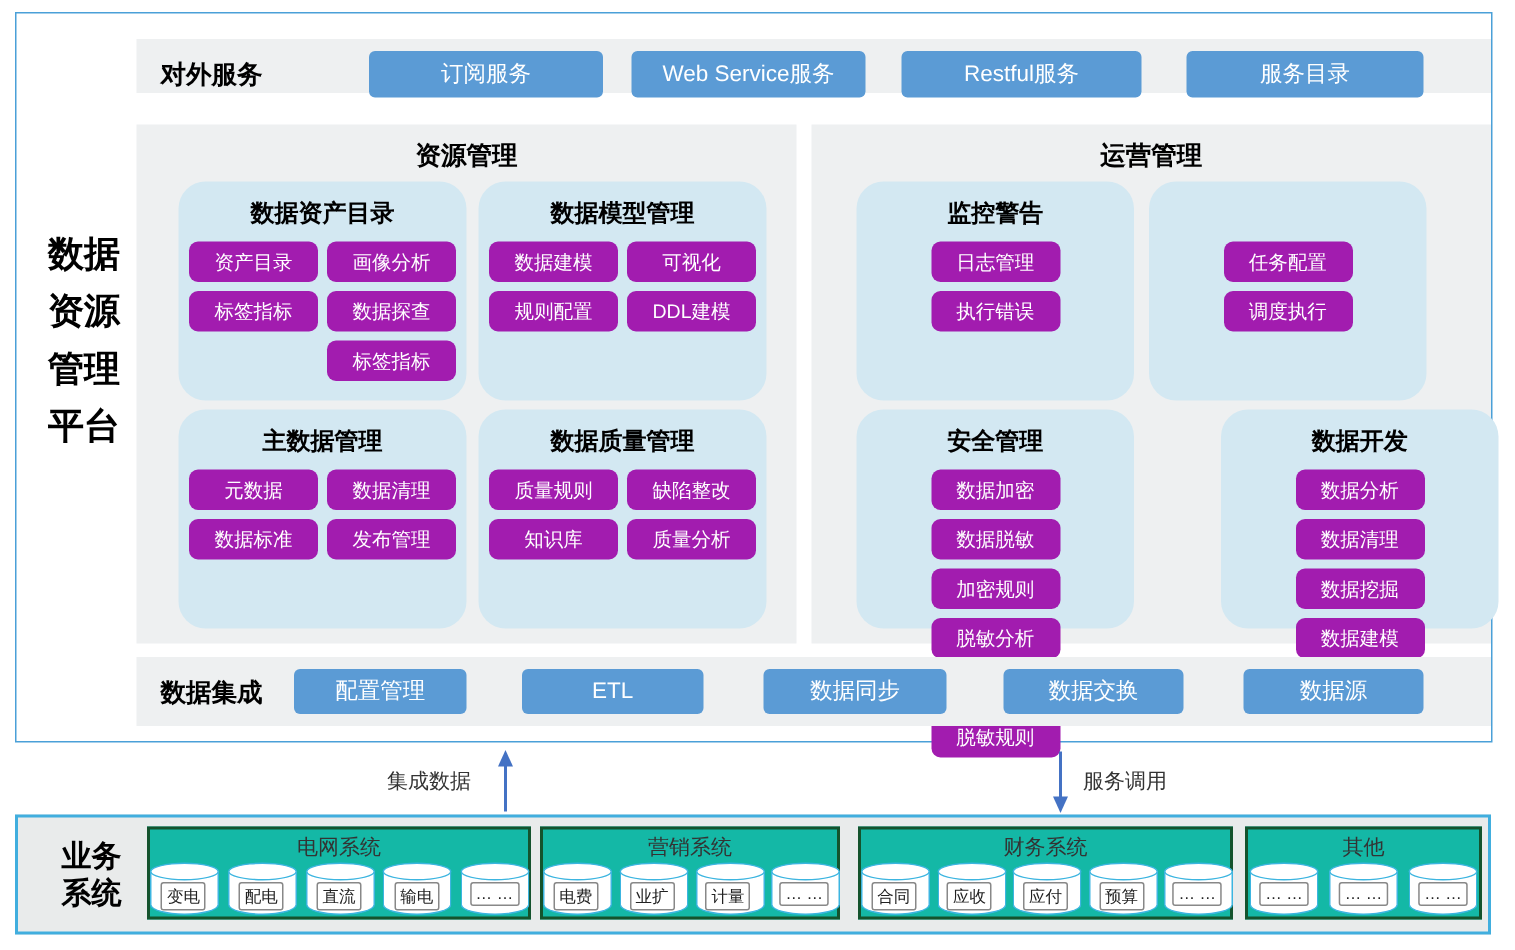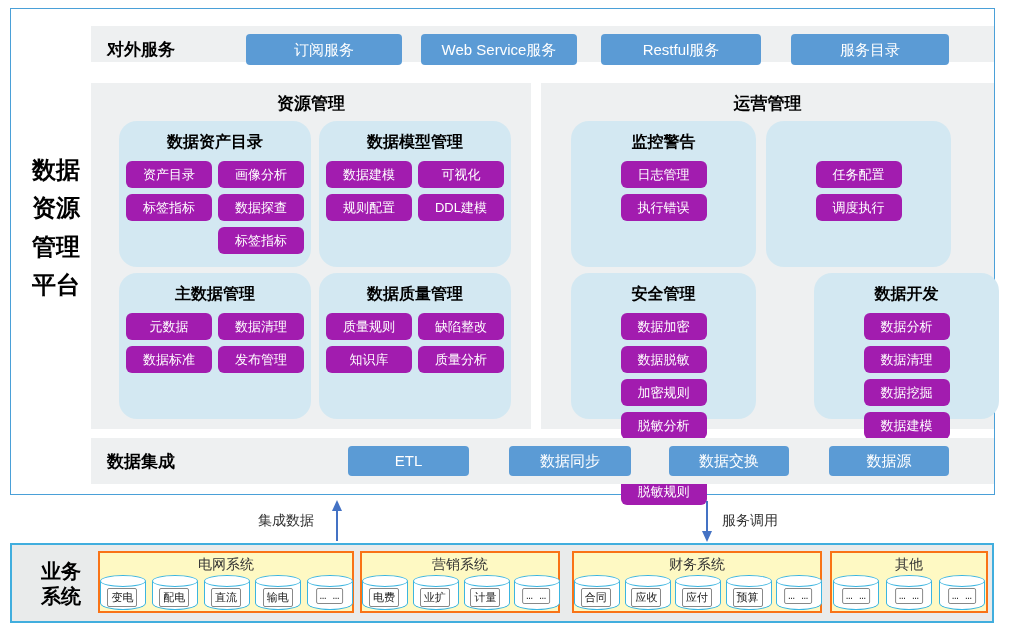--- a/index.html
+++ b/index.html
@@ -36,22 +36,22 @@
   .int-btn{position:absolute;top:8px;height:30px;line-height:30px;border-radius:4px;
     background:#5b9bd5;color:#fff;font-size:15px;text-align:center;}
   
   .arrow-wrap{position:absolute;top:500px;}
   .arrow-label{position:absolute;top:512px;font-size:14px;color:#333;}
   
   .biz{position:absolute;left:10px;top:543px;width:984px;height:80px;background:#e9ebeb;
     border:2px solid #41aede;box-sizing:border-box;}
   .biz-label{position:absolute;left:18px;top:14px;width:62px;text-align:center;
     font-size:20px;font-weight:bold;line-height:1.25;white-space:pre-line;color:#000;}
-  .sys-grp{position:absolute;top:6px;height:62px;background:#fef9c3;
-    border:2px solid #f97316;box-sizing:border-box;font-family:Liberation Mono, monospace;}
+  .sys-grp{position:absolute;top:6px;height:62px;background:#14b8a6;
+    border:2px solid #14532d;box-sizing:border-box;}
   .sys-title{text-align:center;font-size:14px;color:#333;margin-top:3px;height:17px;}
   .dbs{display:flex;justify-content:center;gap:7px;margin-top:2px;}
   .cyl{position:relative;width:46px;height:36px;}
   .cyl-top{position:absolute;left:0;top:0;width:46px;height:12px;border-radius:50%;
     background:#fff;border:1.5px solid #3cb5e0;box-sizing:border-box;z-index:2;}
   .cyl-body{position:absolute;left:0;top:6px;width:46px;height:29px;background:#fff;
     border:1.5px solid #3cb5e0;border-top:none;box-sizing:border-box;
     border-radius:0 0 23px 23px / 0 0 7px 7px;z-index:1;}
   .cyl-label{position:absolute;left:50%;top:13px;transform:translateX(-50%);z-index:3;
     background:#fff;border:1px solid #888;border-radius:2px;font-size:11px;color:#222;
@@ -157,20 +157,21 @@
         <div class="mod-btn">数据分析</div>
         <div class="mod-btn">数据清理</div>
         <div class="mod-btn">数据挖掘</div>
         <div class="mod-btn">数据建模</div>
       </div>
     </div>
   </div>
 
   <div class="int-row">
     <div class="int-label">数据集成</div>
+    <div class="int-btn" style="left:105px;width:115px;">配置管理</div>
     <div class="int-btn" style="left:257px;width:121px;">ETL</div>
     <div class="int-btn" style="left:418px;width:122px;">数据同步</div>
     <div class="int-btn" style="left:738px;width:120px;">数据源</div>
     <div class="int-btn" style="left:578px;width:120px;">数据交换</div>
   </div>
 </div>
 
 <div class="arrow-label" style="left:258px;">集成数据</div>
 <div class="arrow-wrap" style="left:330px;">
   <svg width="14" height="42" viewBox="0 0 14 42">

